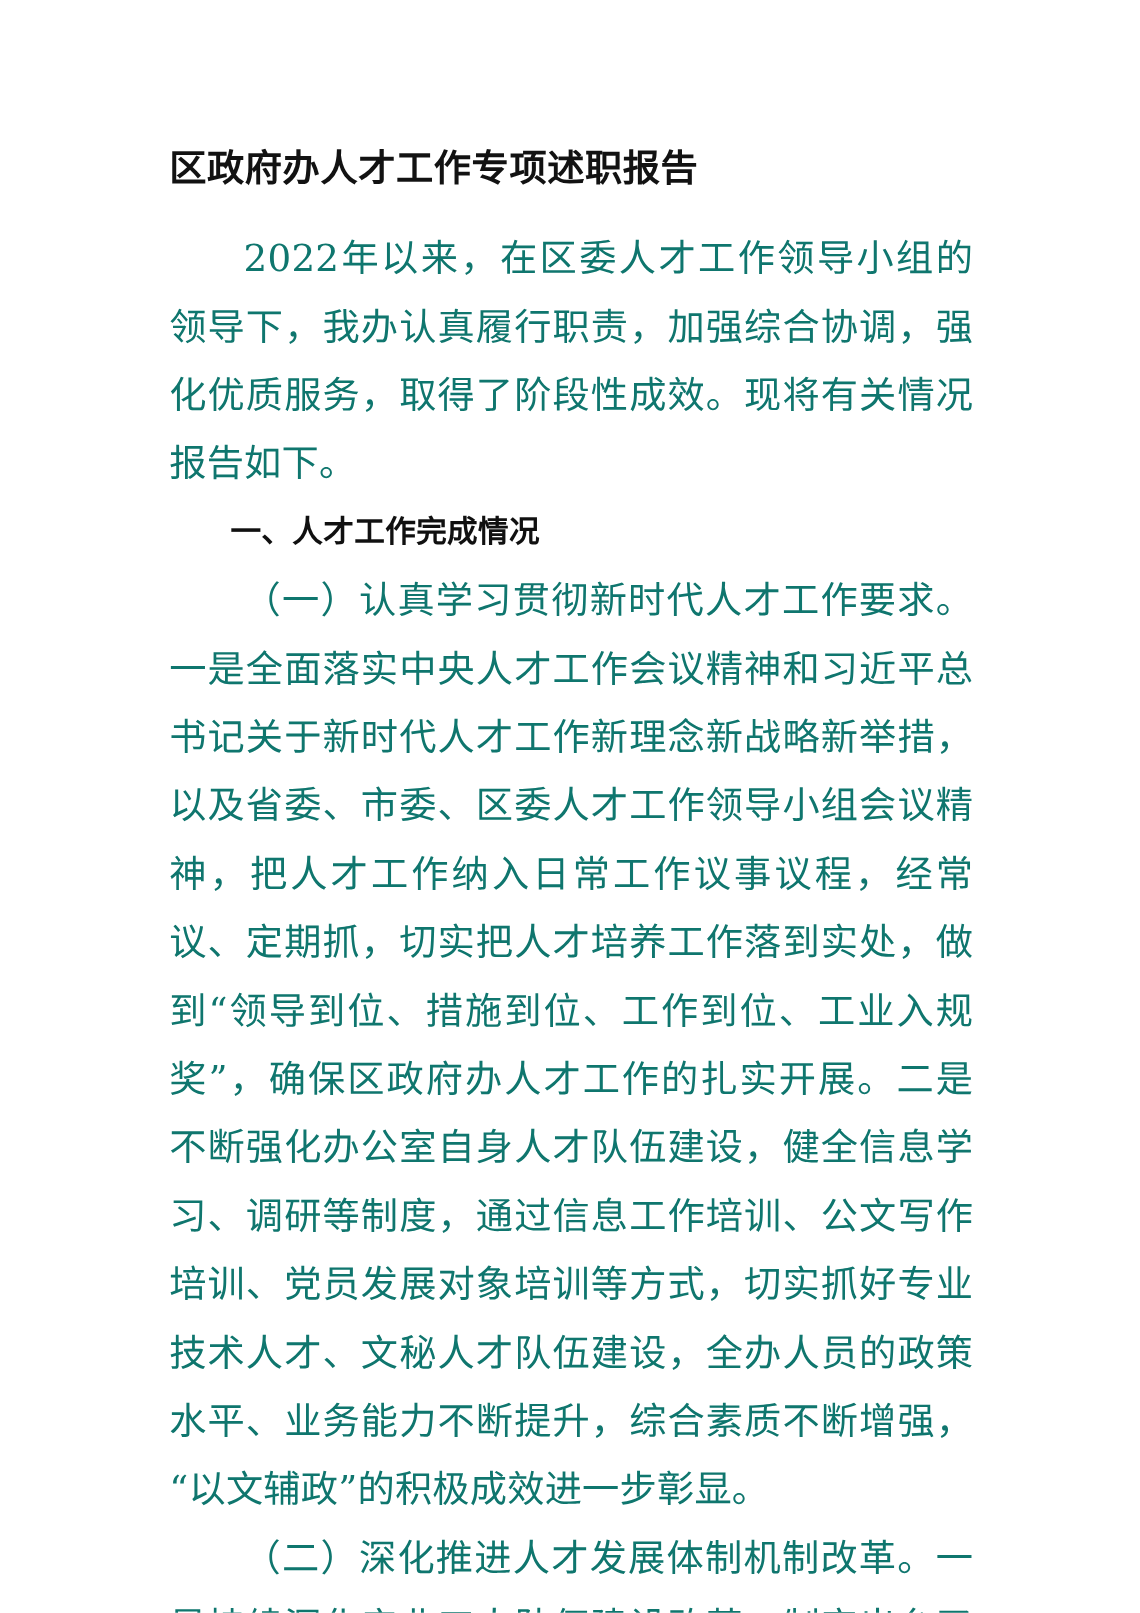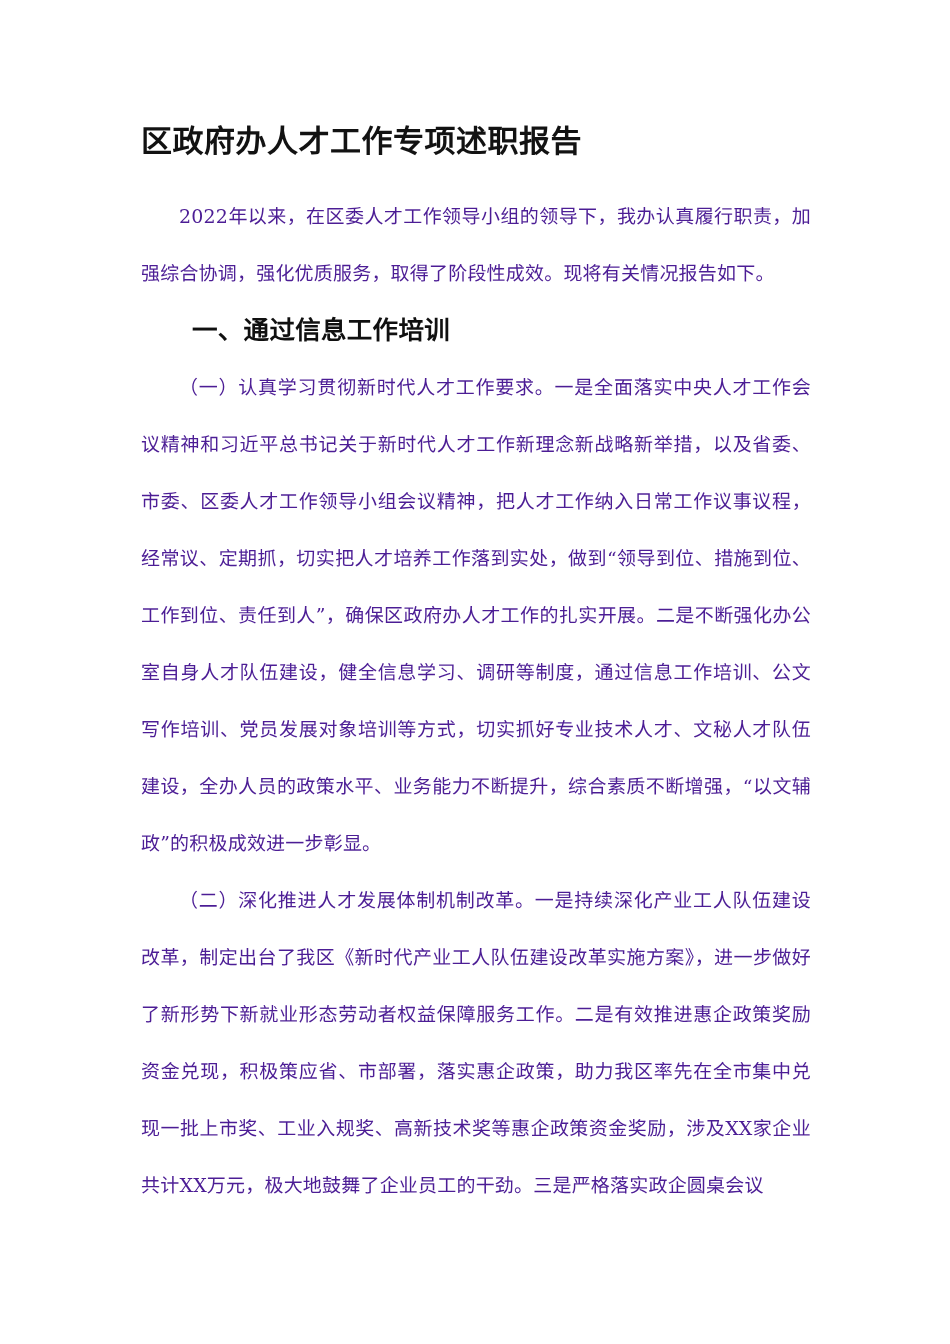--- a/index.html
+++ b/index.html
@@ -42,26 +42,26 @@
     letter-spacing: 0.5px;
     line-height: 1;
     padding-top: 126px;
     color: #121212;
     font-family: "DejaVu Serif", "Liberation Serif", serif;
   }
 
   .para {
     margin: 0;
     padding: 0;
-    font-size: 19px;
+    font-size: 31px;
     line-height: 57px;
     text-align: justify;
     text-justify: inter-ideograph;
     text-indent: 2em;
-    color: #4c1d95;
+    color: #0f766e;
     letter-spacing: 0.2px;
     font-weight: normal;
   }
 
   .para.first-body {
     margin-top: 31px;
   }
 
   .section-heading {
     margin: 0;
@@ -77,20 +77,20 @@
 </head>
 <body>
 
 <div class="page">
   <div class="content">
 
     <h1 class="doc-title">区政府办人才工作专项述职报告</h1>
 
     <p class="para first-body">2022年以来，在区委人才工作领导小组的领导下，我办认真履行职责，加强综合协调，强化优质服务，取得了阶段性成效。现将有关情况报告如下。</p>
 
-    <p class="section-heading">一、通过信息工作培训</p>
+    <p class="section-heading">一、人才工作完成情况</p>
 
-    <p class="para">（一）认真学习贯彻新时代人才工作要求。一是全面落实中央人才工作会议精神和习近平总书记关于新时代人才工作新理念新战略新举措，以及省委、市委、区委人才工作领导小组会议精神，把人才工作纳入日常工作议事议程，经常议、定期抓，切实把人才培养工作落到实处，做到“领导到位、措施到位、工作到位、责任到人”，确保区政府办人才工作的扎实开展。二是不断强化办公室自身人才队伍建设，健全信息学习、调研等制度，通过信息工作培训、公文写作培训、党员发展对象培训等方式，切实抓好专业技术人才、文秘人才队伍建设，全办人员的政策水平、业务能力不断提升，综合素质不断增强，“以文辅政”的积极成效进一步彰显。</p>
+    <p class="para">（一）认真学习贯彻新时代人才工作要求。一是全面落实中央人才工作会议精神和习近平总书记关于新时代人才工作新理念新战略新举措，以及省委、市委、区委人才工作领导小组会议精神，把人才工作纳入日常工作议事议程，经常议、定期抓，切实把人才培养工作落到实处，做到“领导到位、措施到位、工作到位、工业入规奖”，确保区政府办人才工作的扎实开展。二是不断强化办公室自身人才队伍建设，健全信息学习、调研等制度，通过信息工作培训、公文写作培训、党员发展对象培训等方式，切实抓好专业技术人才、文秘人才队伍建设，全办人员的政策水平、业务能力不断提升，综合素质不断增强，“以文辅政”的积极成效进一步彰显。</p>
 
     <p class="para">（二）深化推进人才发展体制机制改革。一是持续深化产业工人队伍建设改革，制定出台了我区《新时代产业工人队伍建设改革实施方案》，进一步做好了新形势下新就业形态劳动者权益保障服务工作。二是有效推进惠企政策奖励资金兑现，积极策应省、市部署，落实惠企政策，助力我区率先在全市集中兑现一批上市奖、工业入规奖、高新技术奖等惠企政策资金奖励，涉及XX家企业共计XX万元，极大地鼓舞了企业员工的干劲。三是严格落实政企圆桌会议</p>
 
   </div>
 </div>
 
 </body></html>

